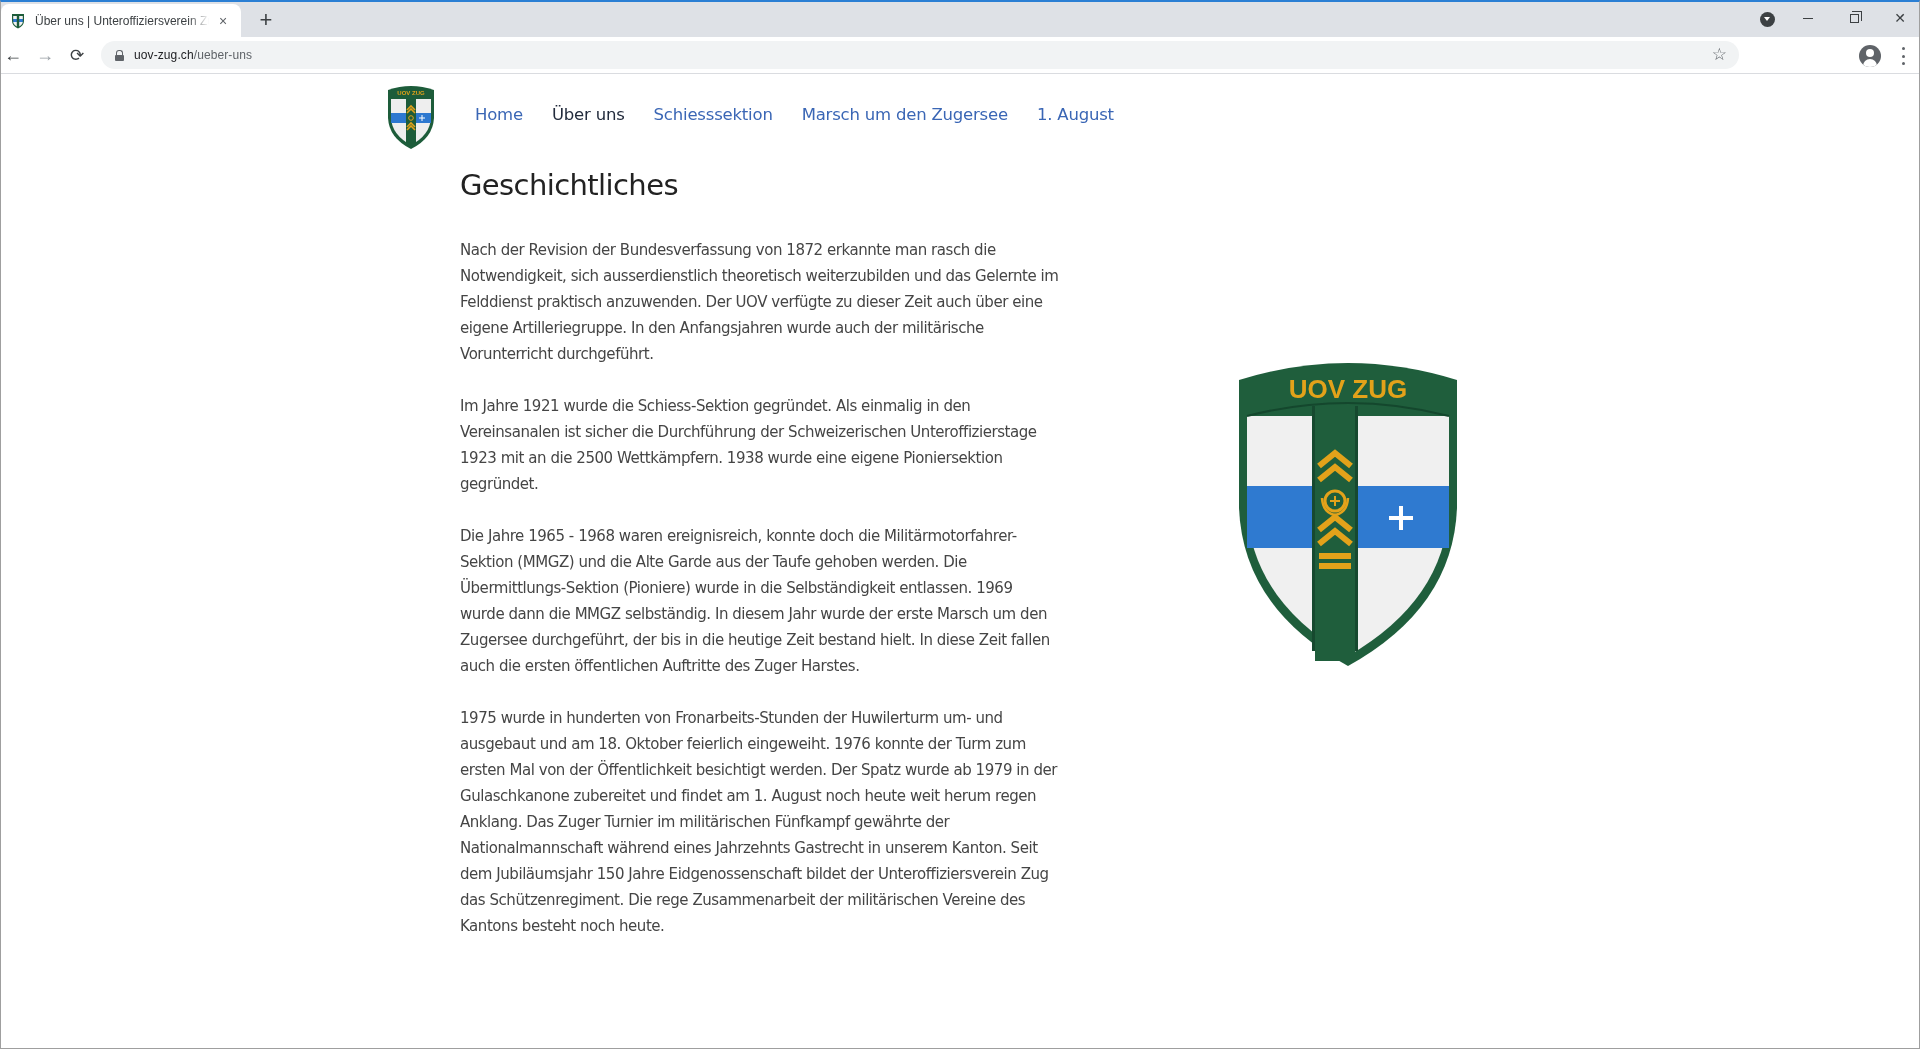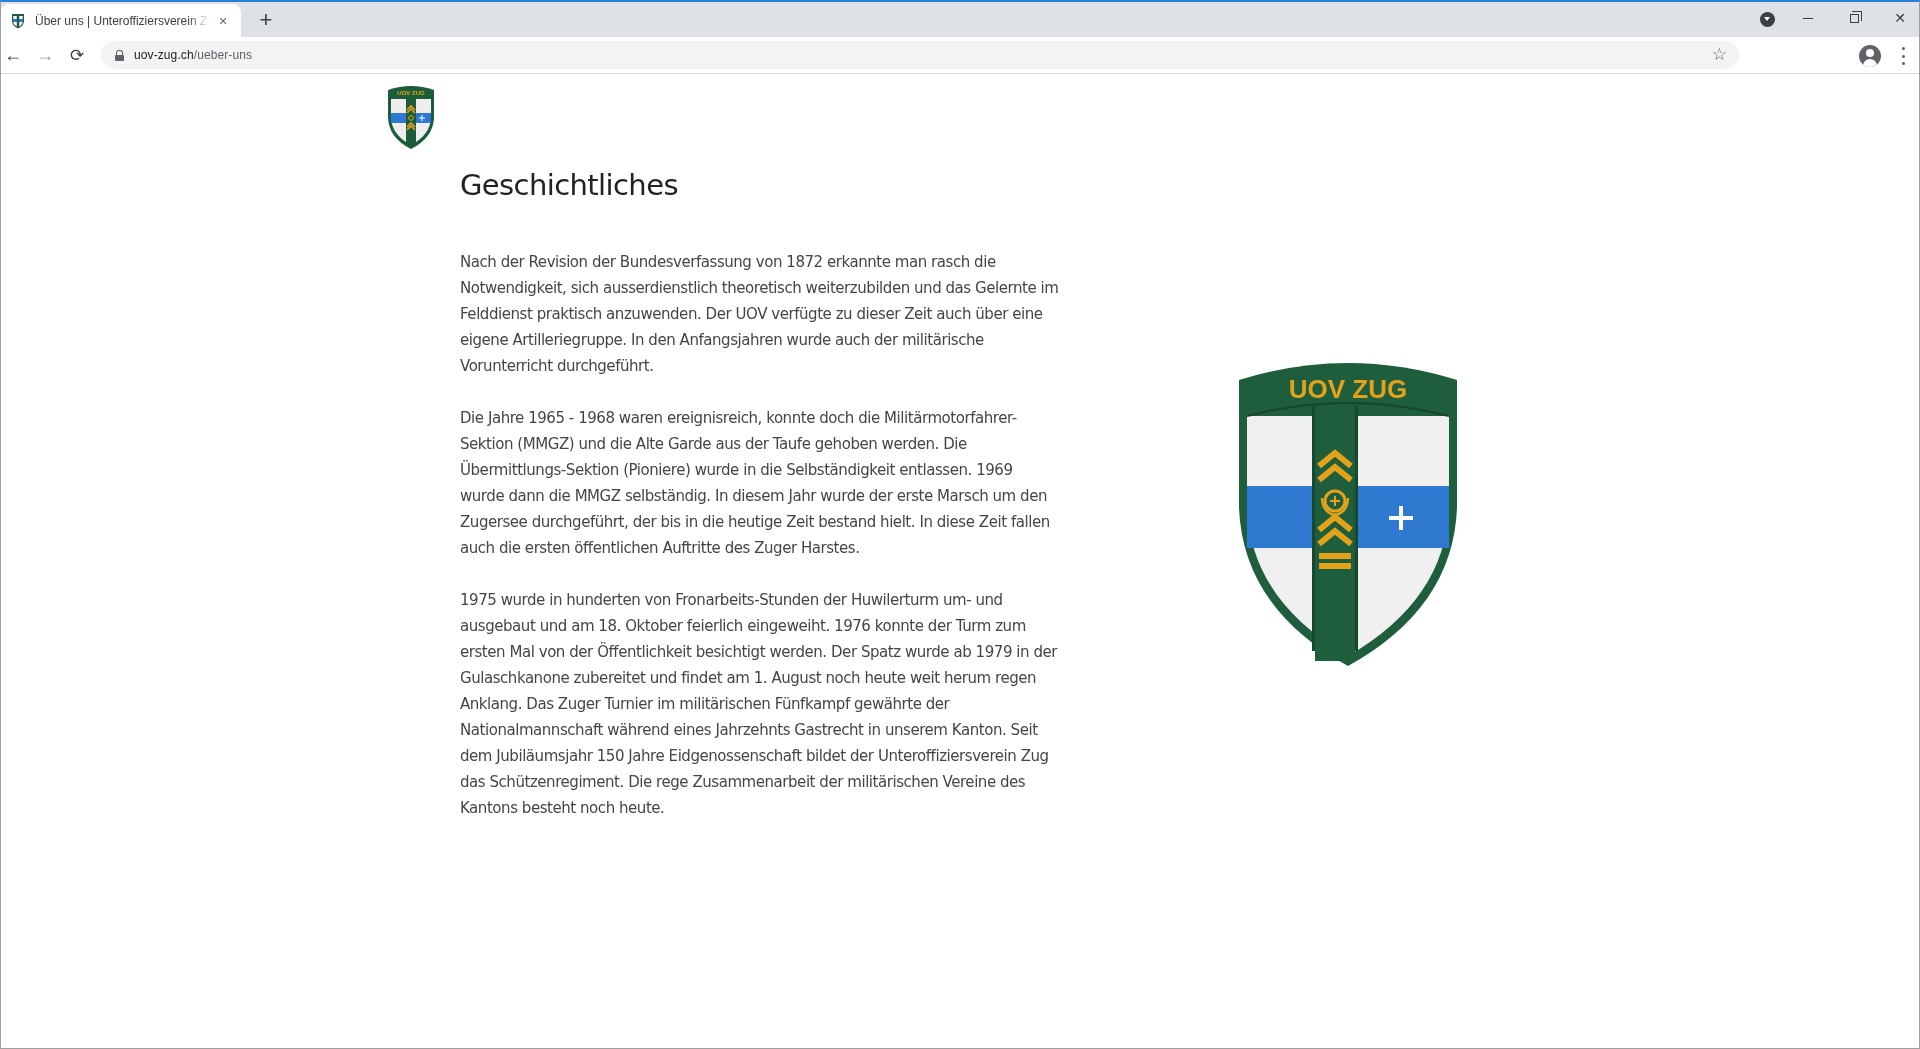--- a/index.html
+++ b/index.html
@@ -44,21 +44,21 @@
   .menu-icon i { display: block; width: 3px; height: 3px; border-radius: 50%; background: #5f6368; }
 
   
   .page { position: absolute; left: 0; top: 73px; width: 100%; height: 976px; background: #fff; }
   .site-logo { position: absolute; left: 385px; top: 9px; width: 50px; height: 66px; }
   .site-nav { position: absolute; left: 474px; top: 30px; display: flex; gap: 29px; }
   .site-nav a { font-family: "DejaVu Sans", sans-serif; font-size: 16.5px; color: #3a66b5; text-decoration: none; letter-spacing: -0.2px; white-space: nowrap; }
   .site-nav a.active { color: #222b3c; }
 
   .content { position: absolute; left: 459px; top: 90px; width: 600px; }
-  .page-title { font-family: "DejaVu Sans", sans-serif; font-size: 29px; font-weight: normal; color: #222222; letter-spacing: -0.6px; line-height: 40px; margin-bottom: 44px; }
+  .page-title { font-family: "DejaVu Sans", sans-serif; font-size: 29px; font-weight: normal; color: #222222; letter-spacing: -0.6px; line-height: 40px; margin-bottom: 32px; }
   .para { font-family: "DejaVu Sans", sans-serif; font-size: 15px; color: #454545; line-height: 26px; letter-spacing: -0.45px; margin-bottom: 26px; width: 600px; }
 
   .badge { position: absolute; left: 1234px; top: 283px; width: 226px; height: 310px; }
 </style>
 </head>
 <body>
 
 <div class="window">
 
   <div class="tabstrip">
@@ -109,24 +109,32 @@
       <path d="M5 15 L45 15 L45 34 Q44 51 25 61 Q6 51 5 34 Z" fill="#eeeeee"></path>
       <rect x="5" y="29" width="40" height="10" fill="#2d78d0"></rect>
       <rect x="20" y="12" width="10" height="50" fill="#1d5c3a"></rect>
       <path d="M21 26 L25 22 L29 26 M21 29 L25 25 L29 29" stroke="#e3a21a" stroke-width="1.6" fill="none"></path>
       <circle cx="25" cy="34" r="2.3" fill="none" stroke="#e3a21a" stroke-width="1"></circle>
       <path d="M21 43 L25 39 L29 43 M21 46 L25 42 L29 46" stroke="#e3a21a" stroke-width="1.6" fill="none"></path>
       <path d="M36 31 L36 37 M33 34 L39 34" stroke="#ffffff" stroke-width="1"></path>
       <text x="25" y="10.5" font-size="6" text-anchor="middle" fill="#e3a21a" font-family="Liberation Sans, sans-serif" font-weight="bold">UOV ZUG</text>
     </svg>
 
+    <nav class="site-nav">
+      <a>Home</a>
+      <a class="active">Über uns</a>
+      <a>Schiesssektion</a>
+      <a>Marsch um den Zugersee</a>
+      <a>1. August</a>
+    </nav>
 
     <div class="content">
       <h1 class="page-title">Geschichtliches</h1>
       <p class="para">Nach der Revision der Bundesverfassung von 1872 erkannte man rasch die Notwendigkeit, sich ausserdienstlich theoretisch weiterzubilden und das Gelernte im Felddienst praktisch anzuwenden. Der UOV verfügte zu dieser Zeit auch über eine eigene Artilleriegruppe. In den Anfangsjahren wurde auch der militärische Vorunterricht durchgeführt.</p>
+      <p class="para">Im Jahre 1921 wurde die Schiess-Sektion gegründet. Als einmalig in den Vereinsanalen ist sicher die Durchführung der Schweizerischen Unteroffizierstage 1923 mit an die 2500 Wettkämpfern. 1938 wurde eine eigene Pioniersektion gegründet.</p>
       <p class="para">Die Jahre 1965 - 1968 waren ereignisreich, konnte doch die Militärmotorfahrer-Sektion (MMGZ) und die Alte Garde aus der Taufe gehoben werden. Die Übermittlungs-Sektion (Pioniere) wurde in die Selbständigkeit entlassen. 1969 wurde dann die MMGZ selbständig. In diesem Jahr wurde der erste Marsch um den Zugersee durchgeführt, der bis in die heutige Zeit bestand hielt. In diese Zeit fallen auch die ersten öffentlichen Auftritte des Zuger Harstes.</p>
       <p class="para">1975 wurde in hunderten von Fronarbeits-Stunden der Huwilerturm um- und ausgebaut und am 18. Oktober feierlich eingeweiht. 1976 konnte der Turm zum ersten Mal von der Öffentlichkeit besichtigt werden. Der Spatz wurde ab 1979 in der Gulaschkanone zubereitet und findet am 1. August noch heute weit herum regen Anklang. Das Zuger Turnier im militärischen Fünfkampf gewährte der Nationalmannschaft während eines Jahrzehnts Gastrecht in unserem Kanton. Seit dem Jubiläumsjahr 150 Jahre Eidgenossenschaft bildet der Unteroffiziersverein Zug das Schützenregiment. Die rege Zusammenarbeit der militärischen Vereine des Kantons besteht noch heute.</p>
     </div>
 
     <svg class="badge" viewBox="0 0 226 310">
       <path d="M4 22 Q113 -12 222 22 L222 150 Q218 250 113 308 Q8 250 4 150 Z" fill="#1f5e3c"></path>
       <path d="M12 58 L214 58 L214 150 Q210 242 113 298 Q16 242 12 150 Z" fill="#f0f0f0"></path>
       <rect x="12" y="128" width="202" height="62" fill="#2f7ad0"></rect>
       <path d="M12 58 Q113 32 214 58" fill="none" stroke="#14472d" stroke-width="2"></path>
       <rect x="80" y="48" width="40" height="255" fill="#1f5e3c"></rect>

